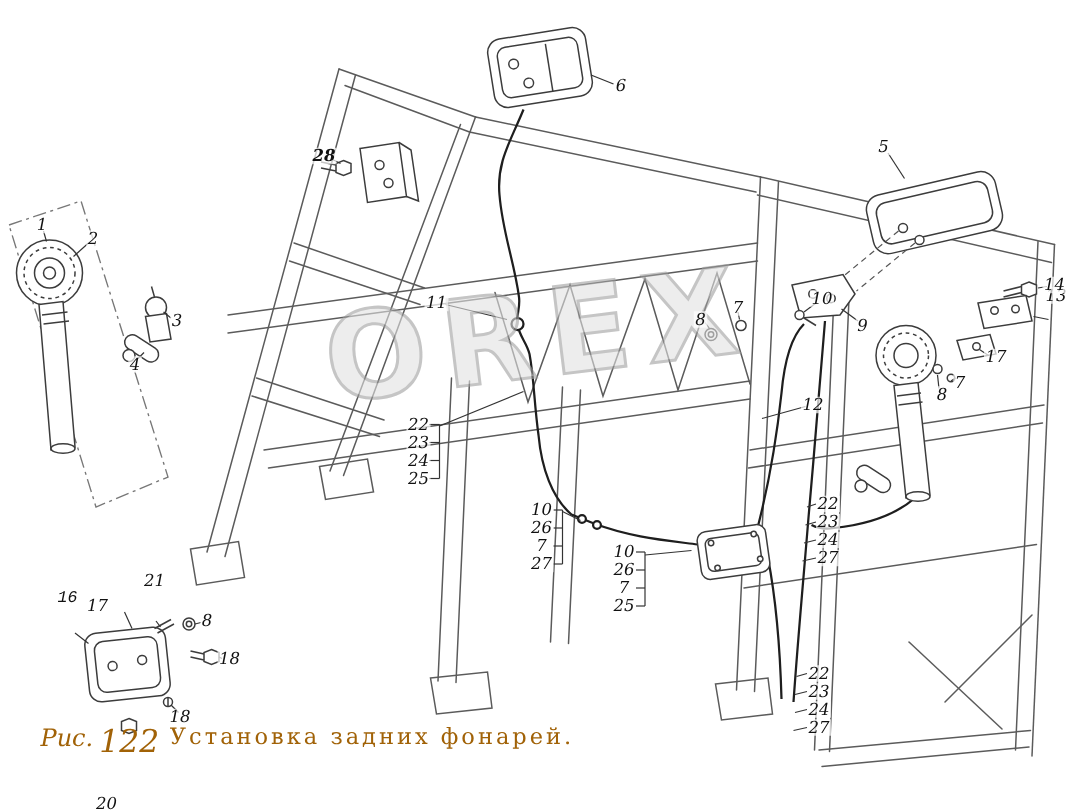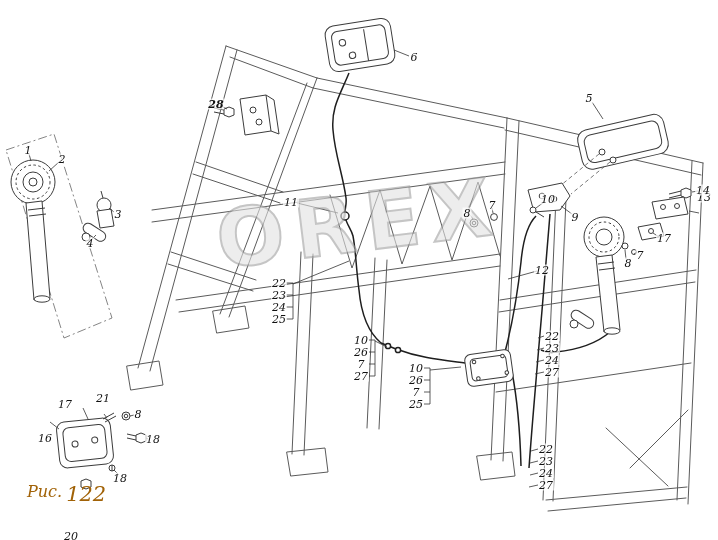--- a/index.html
+++ b/index.html
@@ -272,23 +272,23 @@
       <span class="callout" style="left: 467px; top: 213px;">8</span>
       <span class="callout" style="left: 575px; top: 217px;">9</span>
       <span class="callout" style="left: 548px; top: 199px;">10</span>
       <span class="callout" style="left: 291px; top: 202px;">11</span>
       <span class="callout" style="left: 542px; top: 270px;">12</span>
       <span class="callout" style="left: 704px; top: 197px;">13</span>
       <span class="callout" style="left: 703px; top: 190px; font-style: italic;">14</span>
       <span class="callout" style="left: 664px; top: 238px;">17</span>
       <span class="callout" style="left: 640px; top: 255px;">7</span>
       <span class="callout" style="left: 628px; top: 263px;">8</span>
-      <span class="callout" style="left: 45px; top: 438px;">16</span>
+      <span class="callout" style="left: 45px; top: 400px; font-family: Liberation Mono, monospace;">16</span>
       <span class="callout" style="left: 65px; top: 404px;">17</span>
-      <span class="callout" style="left: 103px; top: 398px;">21</span>
+      <span class="callout" style="left: 103px; top: 387px;">21</span>
       <span class="callout" style="left: 138px; top: 414px;">8</span>
       <span class="callout" style="left: 153px; top: 439px; font-style: italic;">18</span>
       <span class="callout" style="left: 120px; top: 478px;">18</span>
       <span class="callout" style="left: 71px; top: 492px; margin-top: 44px;">20</span>
       <span class="callout" style="left: 216px; top: 104px; font-weight: bold;">28</span>
       <span class="callout" style="left: 279px; top: 283px;">22</span>
       <span class="callout" style="left: 279px; top: 295px;">23</span>
       <span class="callout" style="left: 279px; top: 307px;">24</span>
       <span class="callout" style="left: 279px; top: 319px;">25</span>
       <span class="callout" style="left: 361px; top: 340px;">10</span>
@@ -305,14 +305,15 @@
       <span class="callout" style="left: 552px; top: 372px;">27</span>
       <span class="callout" style="left: 546px; top: 449px;">22</span>
       <span class="callout" style="left: 546px; top: 461px;">23</span>
       <span class="callout" style="left: 546px; top: 473px;">24</span>
       <span class="callout" style="left: 546px; top: 485px;">27</span>
     </div>
 
   <div id="caption">
     <span class="prefix">Рис.</span>
     <span class="num">122</span>
+    <span class="title">Установка задних фонарей.</span>
   </div>
 </div>
 
 </body></html>

